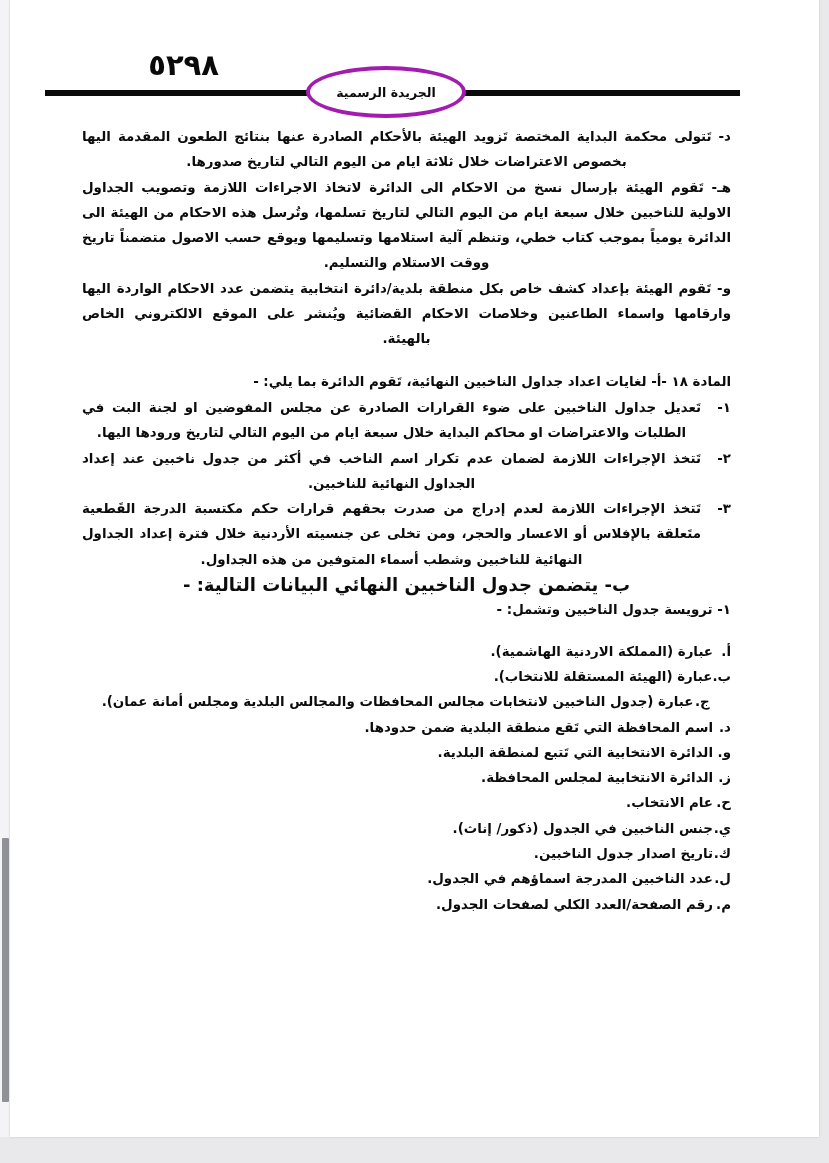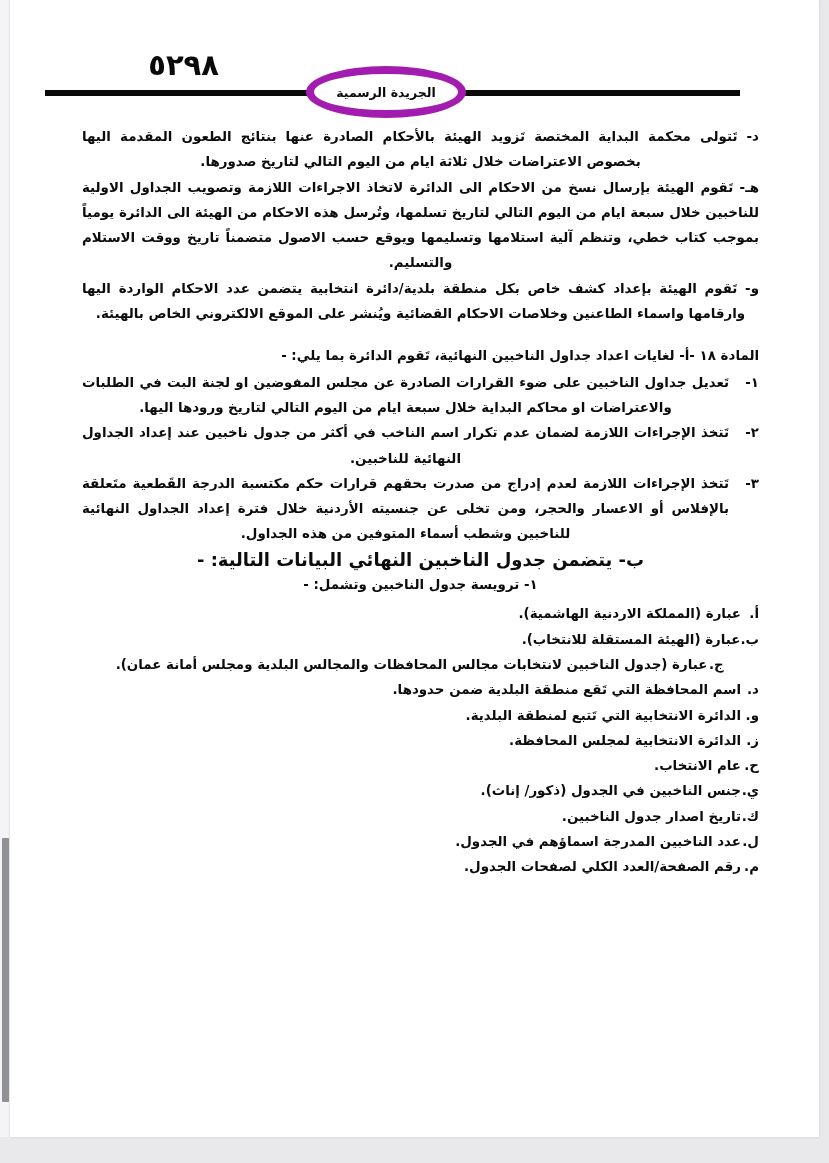--- a/index.html
+++ b/index.html
@@ -67,41 +67,41 @@
     position:absolute;
     left:35px; top:38px;
     width:695px;
     height:6px;
     background:#0a0a0a;
   }
   .oval {
     position:absolute;
     left:296px; top:14px;
     width:160px; height:52px;
-    border:8px solid #a21caf;
+    border:4px solid #a21caf;
     border-radius:50% / 50%;
     background:#ffffff;
     display:flex;
     align-items:center;
     justify-content:center;
   }
   .oval-label {
     font-family:"DejaVu Sans", sans-serif;
     font-size:12.5px;
     font-weight:700;
     color:#0a0a0a;
     white-space:nowrap;
   }
 
   
   #body-text {
     position:absolute;
     left:0; top:124px;
     width:809px;
-    padding:0 60px 0 72px;
+    padding:0 88px 0 72px;
     font-family:"DejaVu Sans", sans-serif;
     color:#0c0c0c;
     font-weight:700;
   }
 
   .para {
     font-size:13.4px;
     line-height:25.3px;
     text-align:justify;
     text-align-last:center;
@@ -138,22 +138,21 @@
 
   .sub-intro {
     font-size:18px;
     line-height:25.3px;
     text-align:center;
     margin-bottom:0px;
   }
   .sub-sub-intro {
     font-size:13.4px;
     line-height:25.3px;
-    text-align:center;
-    margin-bottom:4px;
+    margin-bottom:16px;
   }
   .lettered {
     font-size:13.4px;
     line-height:25.3px;
     margin-bottom:0px;
   }
   .lettered.two-line {
     text-align:justify;
     text-align-last:center;
   }

